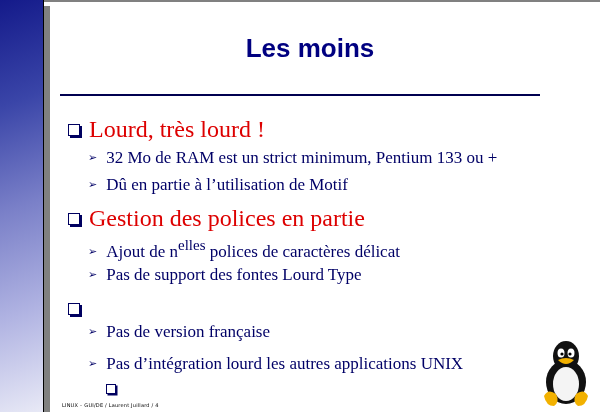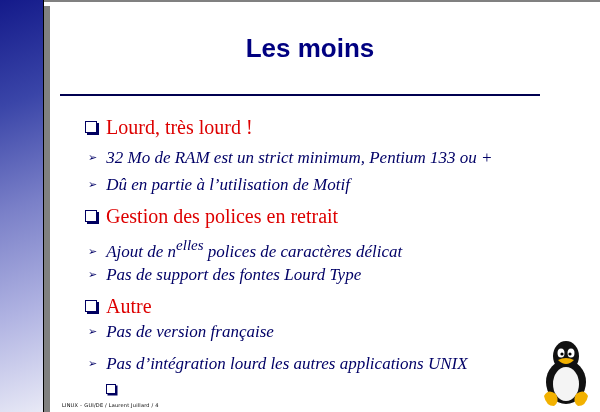--- a/index.html
+++ b/index.html
@@ -5,22 +5,22 @@
   html, body { margin:0; padding:0; }
   body { width:600px; height:412px; position:relative; overflow:hidden; background:#ffffff; font-family:"Liberation Serif", serif; }
   .sidebar { position:absolute; left:0; top:0; width:43px; height:412px;
     background:linear-gradient(160deg, #141a8a 0%, #3a45a8 25%, #7a80c8 50%, #b0b3e2 75%, #e8e9f6 100%);
     border-right:1px solid #000; }
   .shadow { position:absolute; left:44px; top:6px; width:6px; height:406px; background:#808080; }
   .topline { position:absolute; left:44px; top:0; width:556px; height:2px; background:#808080; }
   .title { position:absolute; left:0; width:600px; top:33px; text-align:center; padding-left:20px; box-sizing:border-box;
     font-family:"Liberation Sans", sans-serif; font-weight:bold; font-size:26px; color:#000080; }
   .rule { position:absolute; left:60px; top:94px; width:480px; height:2px; background:#000050; }
-  .l1 { position:absolute; left:85px; font-size:20px; color:#dd0000; white-space:nowrap; }
-  .l2 { position:absolute; left:88px; font-size:17px; color:#000066; white-space:nowrap;font-style:italic; }
+  .l1 { position:absolute; left:68px; font-size:24px; color:#dd0000; white-space:nowrap; }
+  .l2 { position:absolute; left:88px; font-size:17px; color:#000066; white-space:nowrap; }
   .l3 { position:absolute; left:106px; font-size:15px; color:#000066; white-space:nowrap; }
   .box { display:inline-block; width:10px; height:10px; border:1.5px solid #000060; margin-right:9px; position:relative; top:-1px;
     box-shadow:2px 2px 0 #000060; background:#fff; }
   .box.small { width:8px; height:8px; border-width:1px; box-shadow:1.5px 1.5px 0 #000060; margin-right:10px; }
   .arrow { display:inline-block; font-family:"DejaVu Sans", sans-serif; font-size:11px; margin-right:9px; color:#000066; position:relative; top:-2px; }
   sup { font-size:15px; }
   .footer { position:absolute; left:62px; top:402px; font-family:"DejaVu Sans", sans-serif; font-size:5px; color:#000; letter-spacing:0.2px; }
   .tux { position:absolute; left:538px; top:338px; width:56px; height:70px; }
 </style>
 </head>
@@ -37,31 +37,31 @@
   <span class="box"></span><span>Lourd, très lourd !</span>
 </div>
 <div class="l2" style="top:148px">
   <span class="arrow">➢</span><span>32 Mo de RAM est un strict minimum, Pentium 133 ou +</span>
 </div>
 <div class="l2" style="top:175px">
   <span class="arrow">➢</span><span>Dû en partie à l’utilisation de Motif</span>
 </div>
 
 <div class="l1" style="top:205px">
-  <span class="box"></span><span>Gestion des polices en retrait</span>
+  <span class="box"></span><span>Gestion des polices en partie</span>
 </div>
 <div class="l2" style="top:237px">
   <span class="arrow">➢</span><span>Ajout de n</span><sup>elles</sup><span> polices de caractères délicat</span>
 </div>
 <div class="l2" style="top:265px">
   <span class="arrow">➢</span><span>Pas de support des fontes Lourd Type</span>
 </div>
 
 <div class="l1" style="top:295px">
-  <span class="box"></span><span>Autre</span>
+  <span class="box"></span>
 </div>
 <div class="l2" style="top:322px">
   <span class="arrow">➢</span><span>Pas de version française</span>
 </div>
 <div class="l2" style="top:354px">
   <span class="arrow">➢</span><span>Pas d’intégration lourd les autres applications UNIX</span>
 </div>
 <div class="l3" style="top:382px">
   <span class="box small"></span>
 </div>

